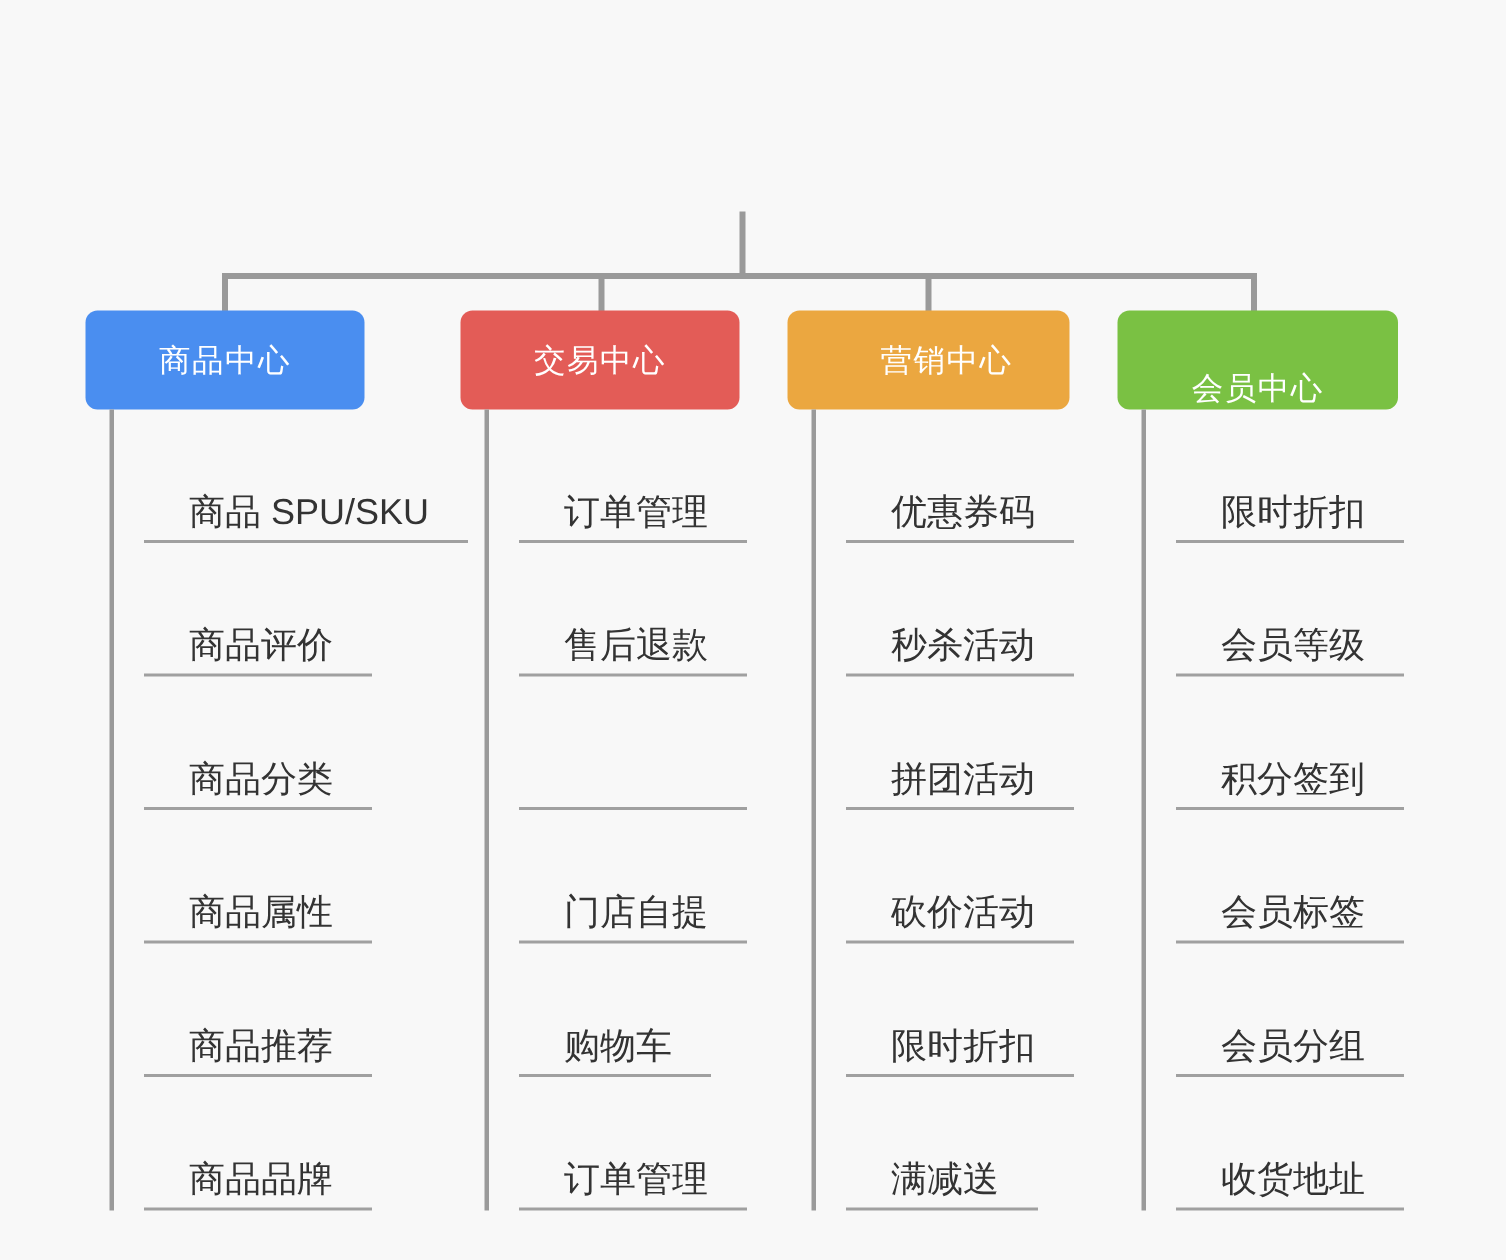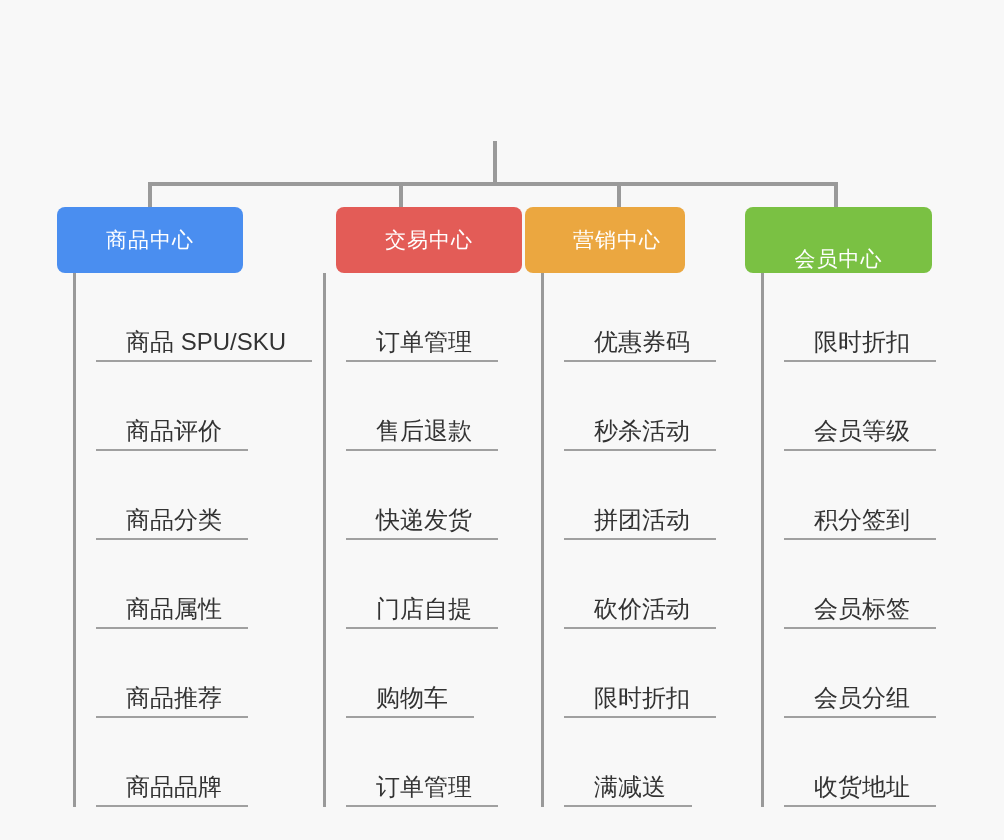--- a/index.html
+++ b/index.html
@@ -95,22 +95,22 @@
     display: flex;
     align-items: center;
     justify-content: center;
     color: #ffffff;
     font-size: 21px;
     letter-spacing: 1px;
     white-space: nowrap;
     box-sizing: border-box;
   }
   .col-1 .cat-header { width: 186px; background: #4a8ef0; }
-  .col-2 .cat-header { width: 186px; background: #e35c57; margin-left: 29px; }
-  .col-3 .cat-header { width: 160px; background: #eba740; padding-left: 24px; }
+  .col-2 .cat-header { width: 186px; background: #e35c57; }
+  .col-3 .cat-header { width: 188px; background: #eba740; padding-left: 24px; }
   .col-4 .cat-header { width: 187px; background: #7ac143; align-items: flex-end; }
 
   
   .branch {
     position: relative;
     margin-left: 16px;
     padding-left: 0;
     border-left: 3px solid #9a9a9a;
   }
 
@@ -192,21 +192,20 @@
     <div class="branch">
       <div class="leaf">
         <span class="leaf-label">订单管理</span>
         <span class="leaf-rule" style="width: 152px;"></span>
       </div>
       <div class="leaf">
         <span class="leaf-label">售后退款</span>
         <span class="leaf-rule" style="width: 152px;"></span>
       </div>
       <div class="leaf">
-        <span class="leaf-label">快递发货</span>
         <span class="leaf-rule" style="width: 152px;"></span>
       </div>
       <div class="leaf">
         <span class="leaf-label">门店自提</span>
         <span class="leaf-rule" style="width: 152px;"></span>
       </div>
       <div class="leaf">
         <span class="leaf-label">购物车</span>
         <span class="leaf-rule" style="width: 128px;"></span>
       </div>

